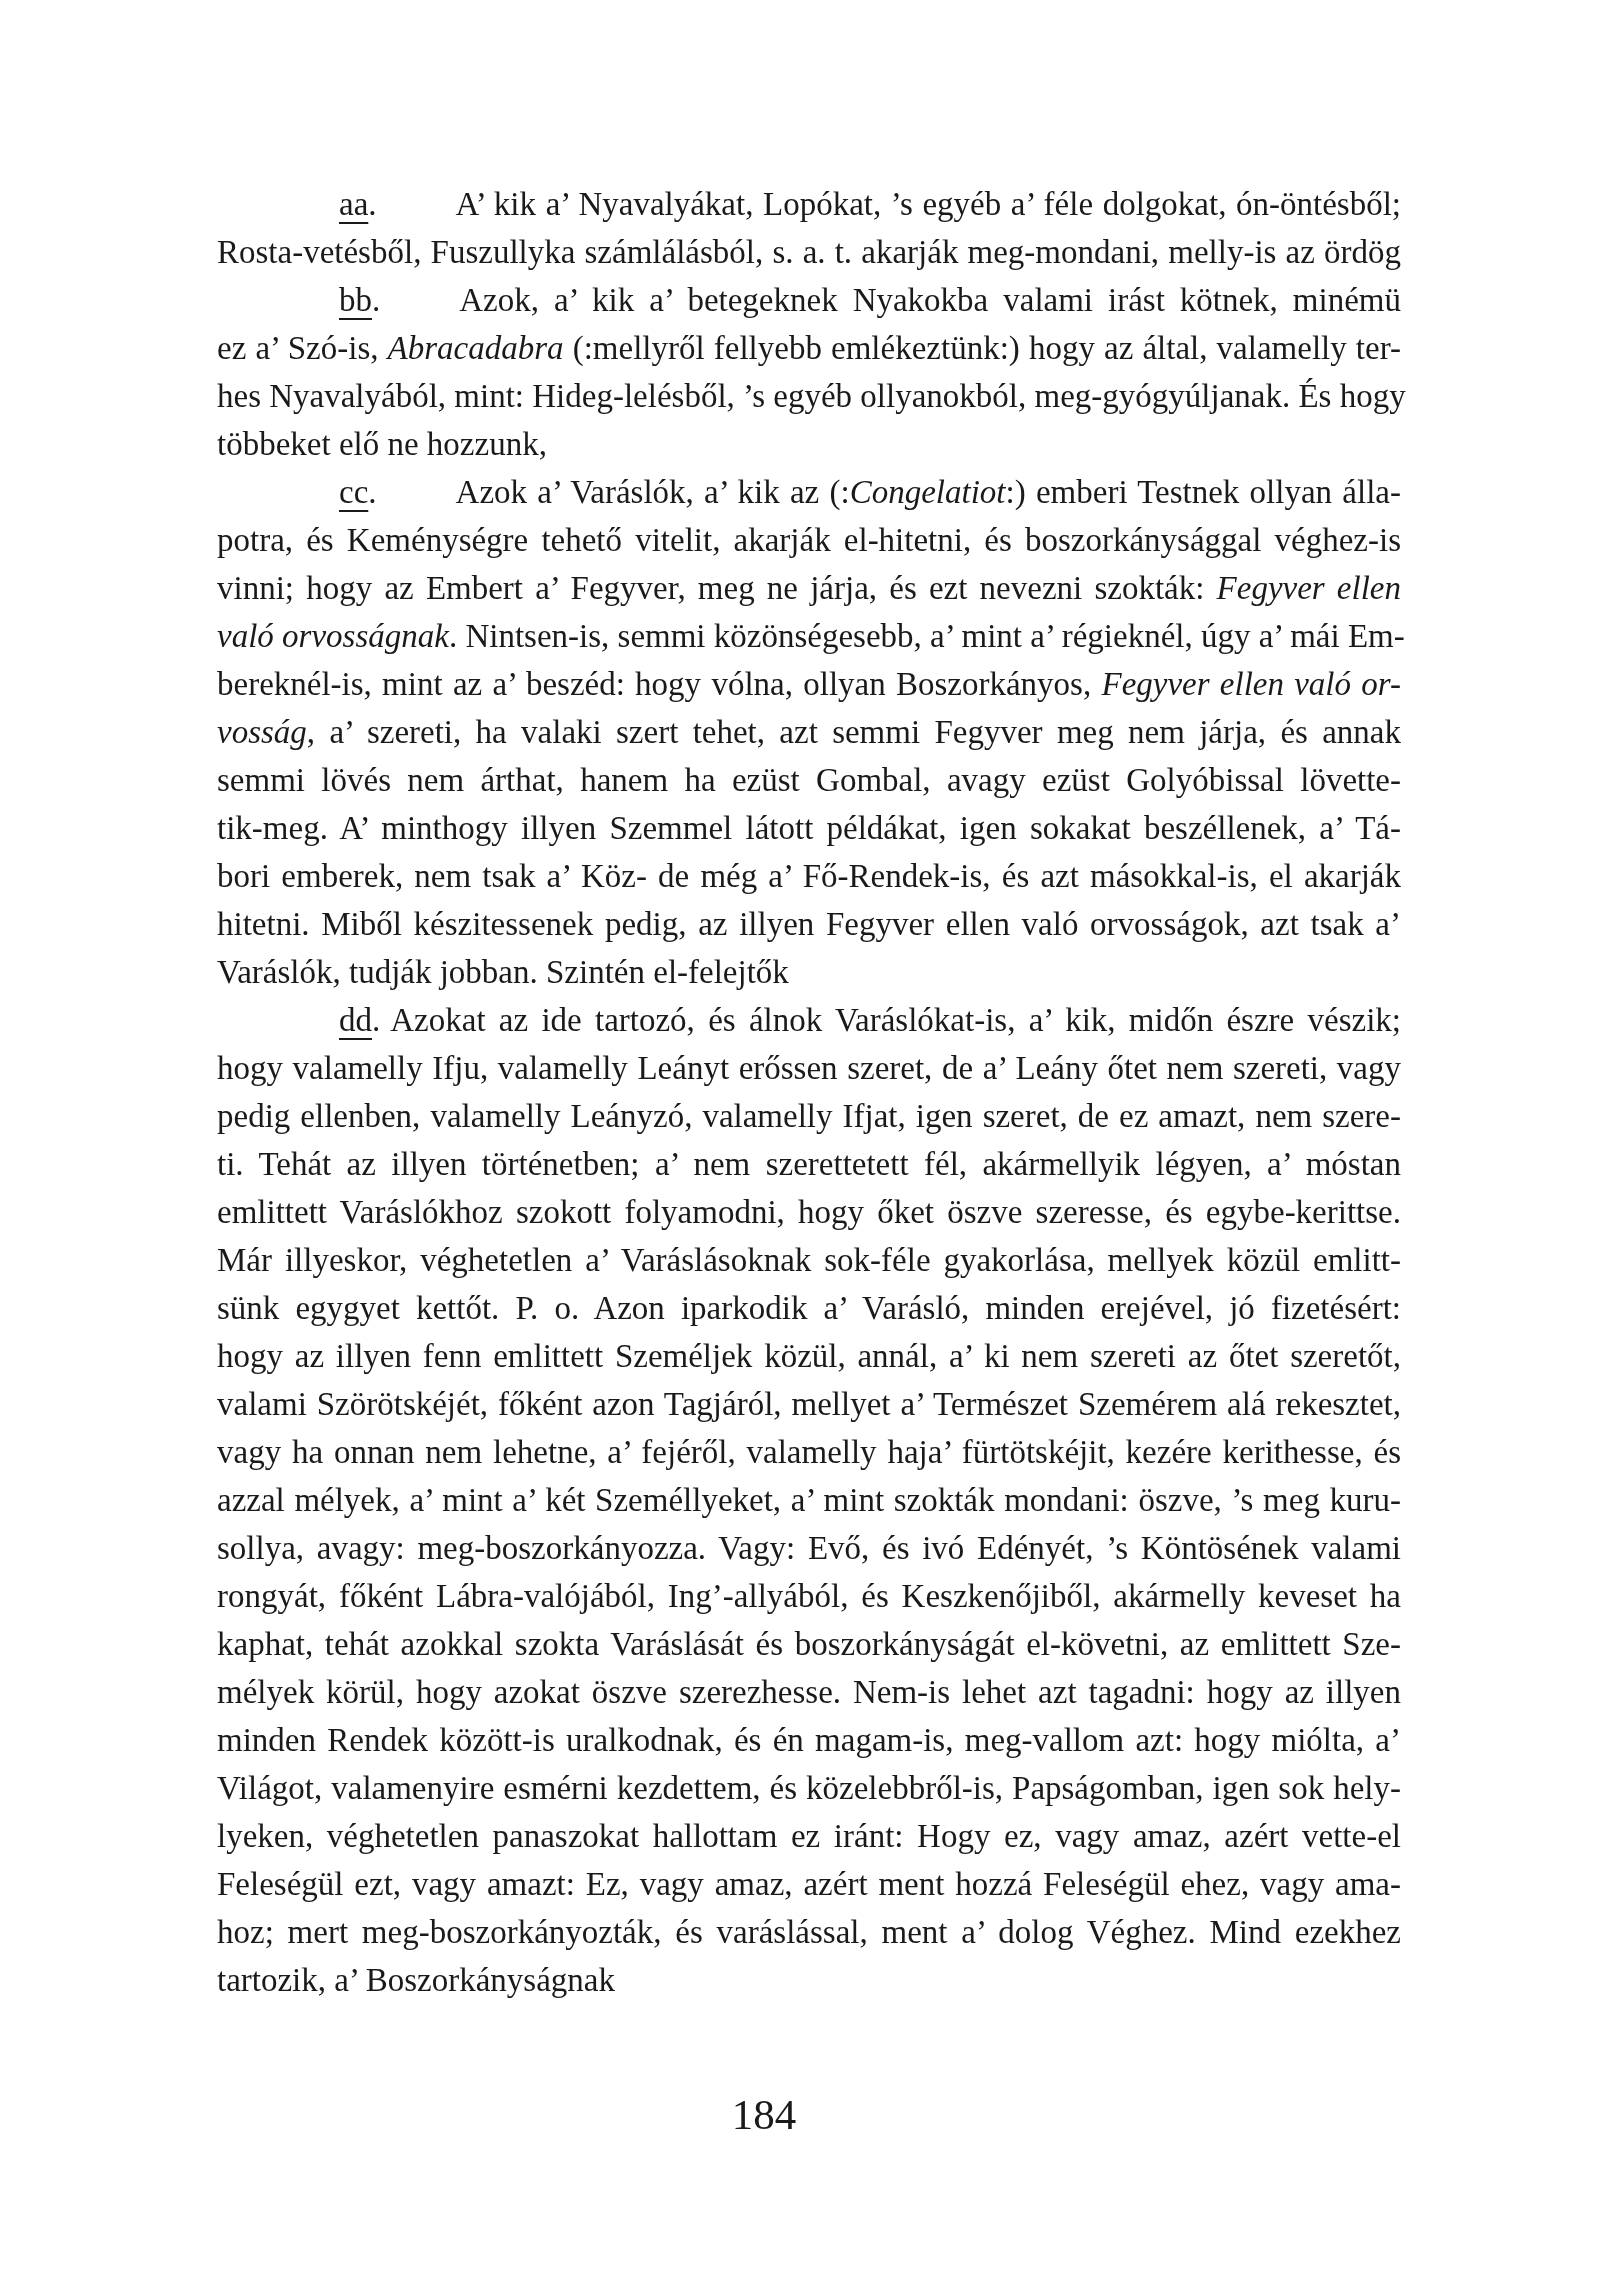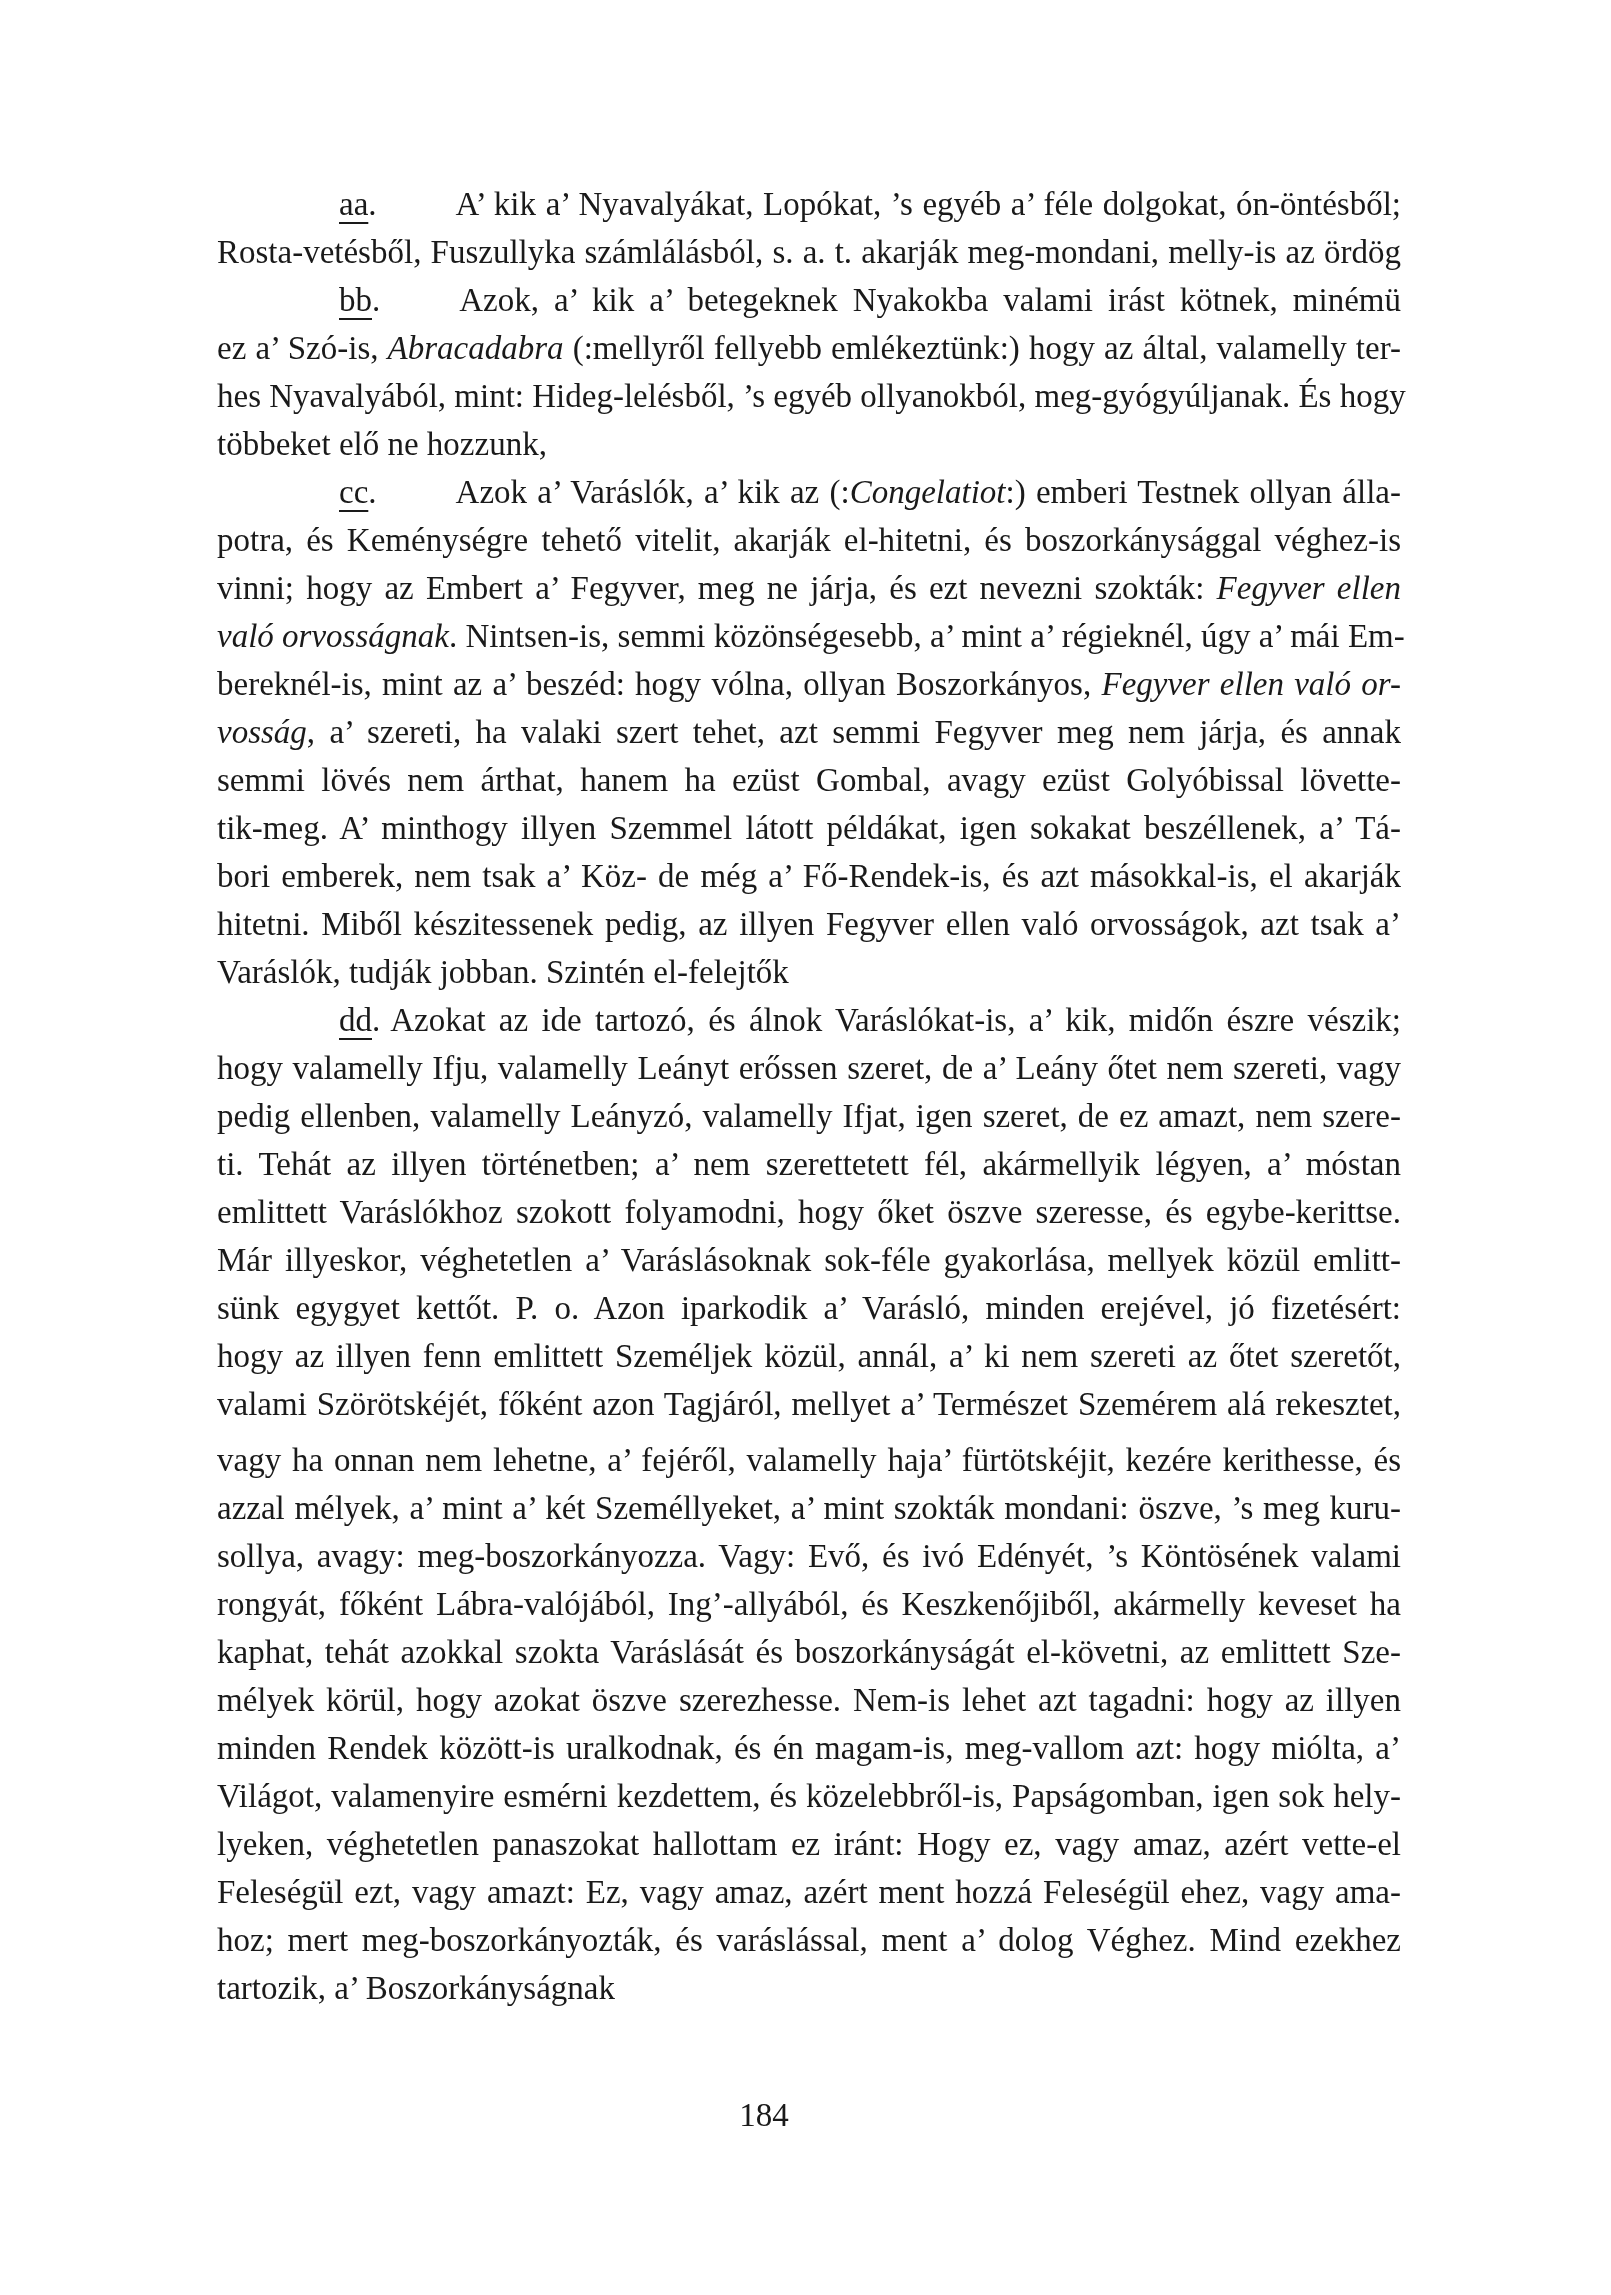--- a/index.html
+++ b/index.html
@@ -53,21 +53,21 @@
     }
     .seg {
       display: inline;
     }
     .page-number {
       position: absolute;
       left: 0;
       width: 1528px;
       top: 2095px;
       text-align: center;
-      font-size: 33px;
+      font-size: 43px;
       line-height: 40px;
       color: #1a1a1a;
     }
   </style>
 </head>
 <body>
 
 <div class="page" id="doc-body">
     <div>
       <div class="line" style="white-space: nowrap;"><span class="marker">aa</span><span>.</span><span class="marker-gap"></span><span class="seg">A’ kik a’ Nyavalyákat, Lopókat, ’s egyéb a’ féle dolgokat, ón-öntésből;</span></div>
@@ -95,21 +95,21 @@
     <div>
       <div class="line" style="white-space: nowrap;"><span class="marker">dd</span><span>.</span><span class="marker-gap small"></span><span class="seg">Azokat az ide tartozó, és álnok Varáslókat-is, a’ kik, midőn észre vészik;</span></div>
       <div class="line" style="white-space: nowrap;"><span class="seg">hogy valamelly Ifju, valamelly Leányt erőssen szeret, de a’ Leány őtet nem szereti, vagy</span></div>
       <div class="line" style="white-space: nowrap;"><span class="seg">pedig ellenben, valamelly Leányzó, valamelly Ifjat, igen szeret, de ez amazt, nem szere-</span></div>
       <div class="line" style="white-space: nowrap;"><span class="seg">ti. Tehát az illyen történetben; a’ nem szerettetett fél, akármellyik légyen, a’ móstan</span></div>
       <div class="line" style="white-space: nowrap;"><span class="seg">emlittett Varáslókhoz szokott folyamodni, hogy őket öszve szeresse, és egybe-kerittse.</span></div>
       <div class="line" style="white-space: nowrap;"><span class="seg">Már illyeskor, véghetetlen a’ Varáslásoknak sok-féle gyakorlása, mellyek közül emlitt-</span></div>
       <div class="line" style="white-space: nowrap;"><span class="seg">sünk egygyet kettőt. P. o. Azon iparkodik a’ Varásló, minden erejével, jó fizetésért:</span></div>
       <div class="line" style="white-space: nowrap;"><span class="seg">hogy az illyen fenn emlittett Személjek közül, annál, a’ ki nem szereti az őtet szeretőt,</span></div>
       <div class="line" style="white-space: nowrap;"><span class="seg">valami Szörötskéjét, főként azon Tagjáról, mellyet a’ Természet Szemérem alá rekesztet,</span></div>
-      <div class="line" style="white-space: nowrap; margin-top: 8px;"><span class="seg">vagy ha onnan nem lehetne, a’ fejéről, valamelly haja’ fürtötskéjit, kezére kerithesse, és</span></div>
+      <div class="line" style="white-space: nowrap;"><span class="seg">vagy ha onnan nem lehetne, a’ fejéről, valamelly haja’ fürtötskéjit, kezére kerithesse, és</span></div>
       <div class="line" style="white-space: nowrap;"><span class="seg">azzal mélyek, a’ mint a’ két Személlyeket, a’ mint szokták mondani: öszve, ’s meg kuru-</span></div>
       <div class="line" style="white-space: nowrap;"><span class="seg">sollya, avagy: meg-boszorkányozza. Vagy: Evő, és ivó Edényét, ’s Köntösének valami</span></div>
       <div class="line" style="white-space: nowrap;"><span class="seg">rongyát, főként Lábra-valójából, Ing’-allyából, és Keszkenőjiből, akármelly keveset ha</span></div>
       <div class="line" style="white-space: nowrap;"><span class="seg">kaphat, tehát azokkal szokta Varáslását és boszorkányságát el-követni, az emlittett Sze-</span></div>
       <div class="line" style="white-space: nowrap;"><span class="seg">mélyek körül, hogy azokat öszve szerezhesse. Nem-is lehet azt tagadni: hogy az illyen</span></div>
       <div class="line" style="white-space: nowrap;"><span class="seg">minden Rendek között-is uralkodnak, és én magam-is, meg-vallom azt: hogy miólta, a’</span></div>
       <div class="line" style="white-space: nowrap;"><span class="seg">Világot, valamenyire esmérni kezdettem, és közelebbről-is, Papságomban, igen sok hely-</span></div>
       <div class="line" style="white-space: nowrap;"><span class="seg">lyeken, véghetetlen panaszokat hallottam ez iránt: Hogy ez, vagy amaz, azért vette-el</span></div>
       <div class="line" style="white-space: nowrap;"><span class="seg">Feleségül ezt, vagy amazt: Ez, vagy amaz, azért ment hozzá Feleségül ehez, vagy ama-</span></div>
       <div class="line" style="white-space: nowrap;"><span class="seg">hoz; mert meg-boszorkányozták, és varáslással, ment a’ dolog Véghez. Mind ezekhez</span></div>

